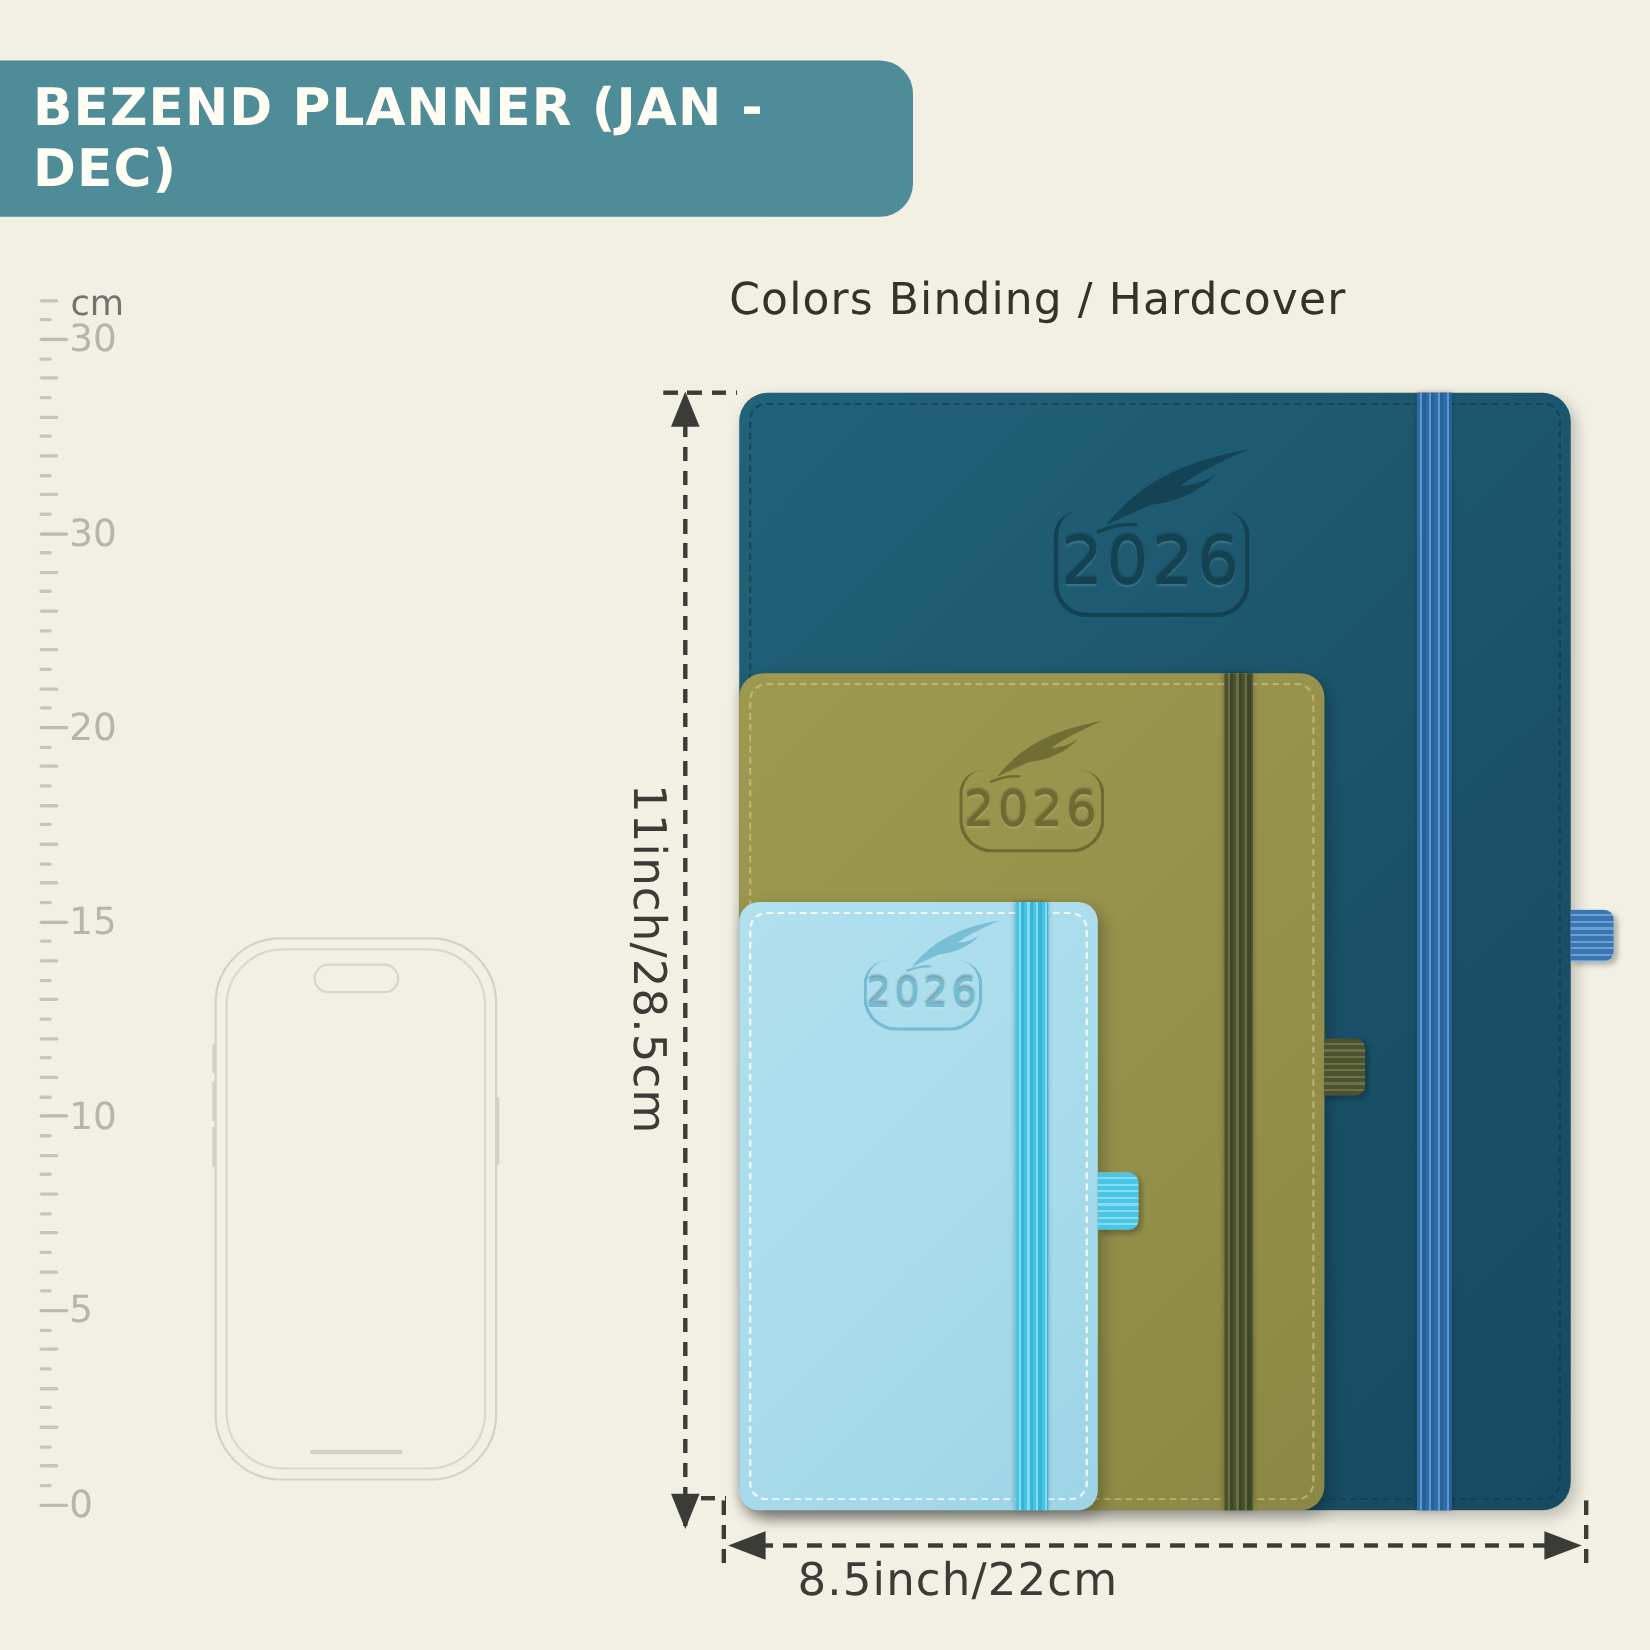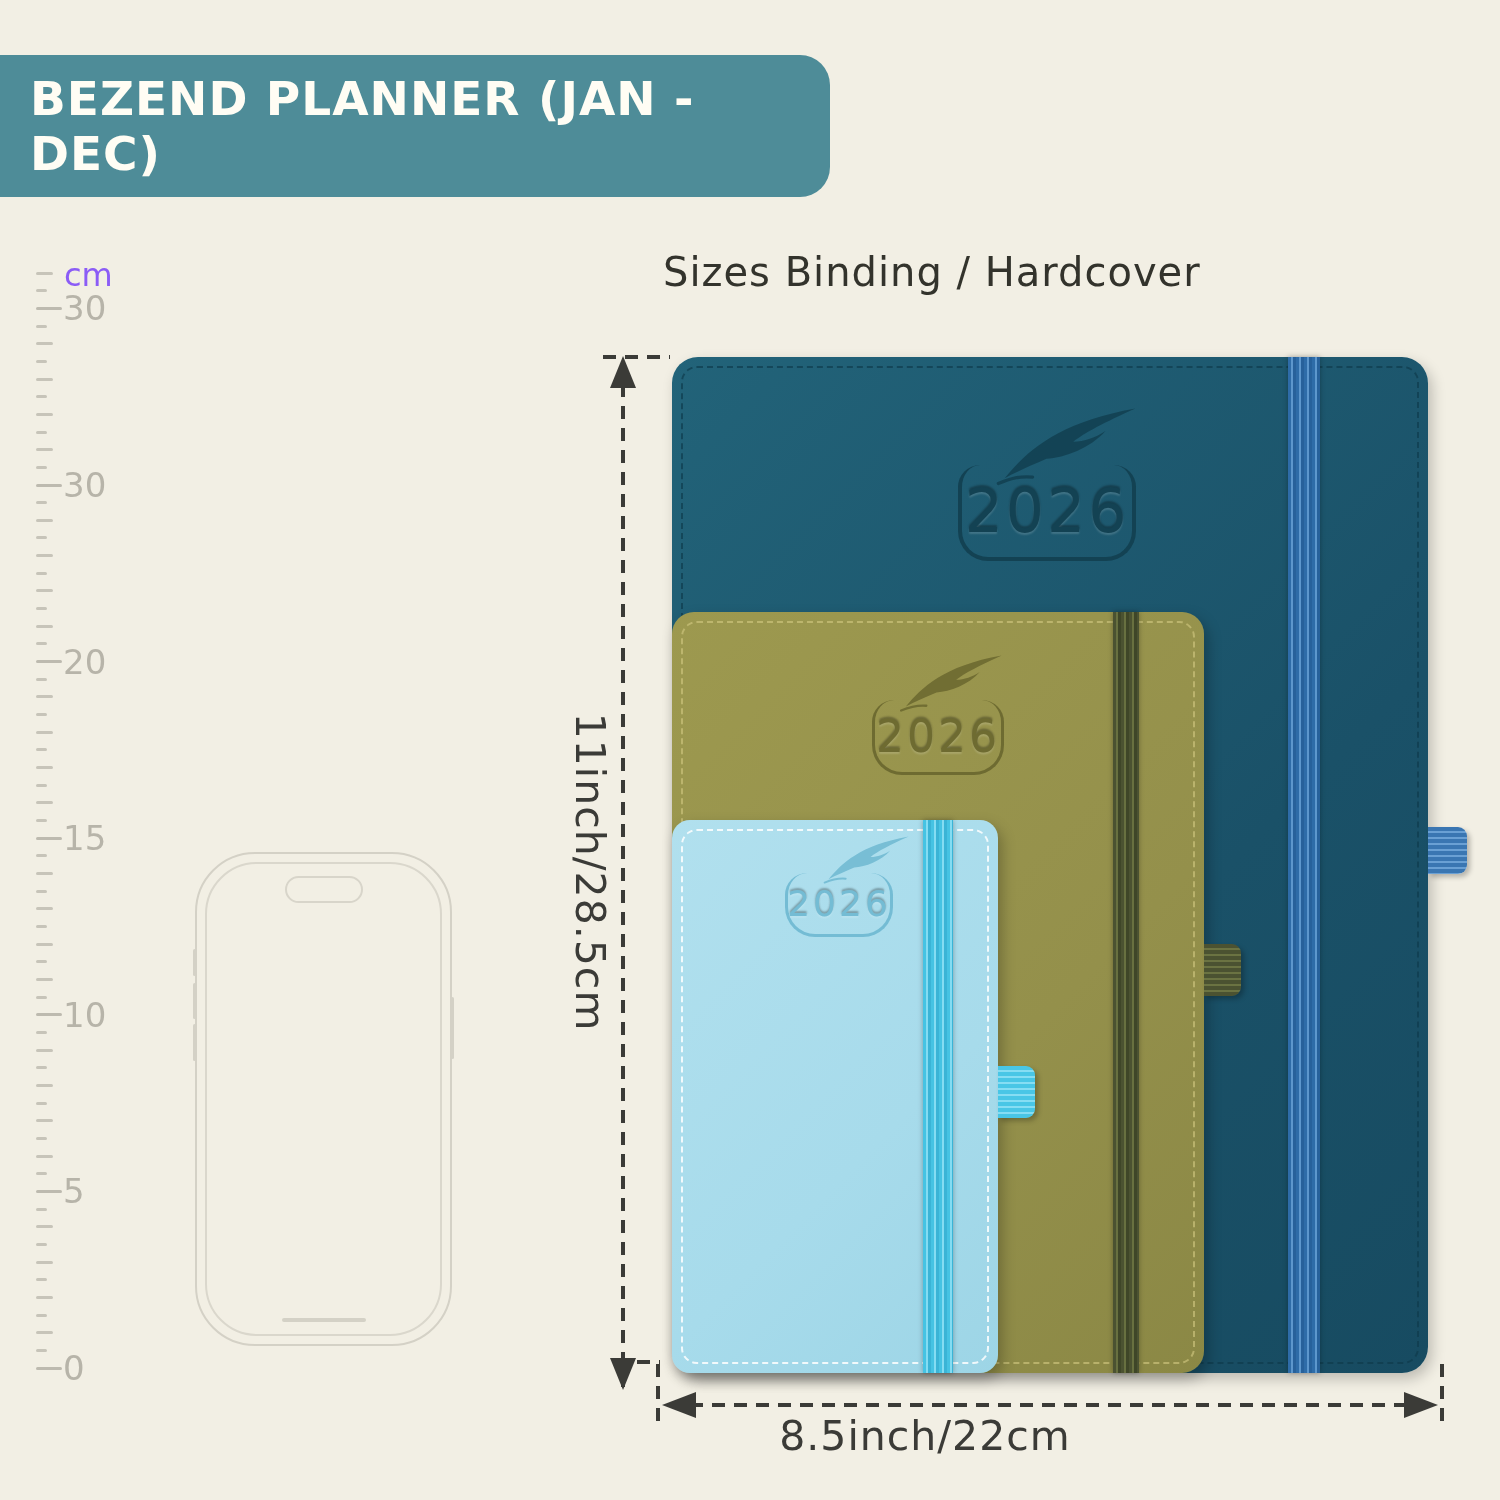--- a/index.html
+++ b/index.html
@@ -18,21 +18,21 @@
   
   .info{position:absolute;left:663px;top:244px;color:#33332c;}
   .info-line{font-size:40px;font-weight:500;letter-spacing:1px;line-height:56px;}
 
   
   #ruler{position:absolute;left:36px;top:248px;width:180px;height:1160px;}
   .tick{position:absolute;left:0;height:3px;width:11px;background:#c7c4b9;border-radius:2px;}
   .tick.t1{width:17px;}
   .tick.t5{width:26px;background:#bdbaaf;}
   .ruler-num{position:absolute;left:27px;font-size:34px;color:#b7b4a9;}
-  .ruler-unit{position:absolute;left:28px;top:8px;font-size:32px;color:#8b5cf6;text-align:center;}
+  .ruler-unit{position:absolute;left:28px;top:8px;font-size:32px;color:#737373;text-align:center;}
 
   
   .phone{position:absolute;left:195px;top:852px;width:257px;height:494px;
          border:2px solid #d4d1c6;border-radius:60px;box-sizing:border-box;}
   .phone-screen{position:absolute;left:8px;top:8px;right:8px;bottom:8px;
          border:2px solid #dad7cc;border-radius:52px;}
   .island{position:absolute;left:50%;top:22px;transform:translateX(-50%);
           width:78px;height:27px;border:2px solid #d8d5ca;border-radius:15px;box-sizing:border-box;}
   .phone-label{position:absolute;left:0;right:0;top:228px;text-align:center;
           font-size:32px;letter-spacing:2px;color:#c8c5ba;}
@@ -103,33 +103,33 @@
         border-bottom:32px solid #3b3b37;}
   .arr.down{border-left:13px solid transparent;border-right:13px solid transparent;
         border-top:32px solid #3b3b37;}
   .arr.left{border-top:13px solid transparent;border-bottom:13px solid transparent;
         border-right:34px solid #3b3b37;}
   .arr.right{border-top:13px solid transparent;border-bottom:13px solid transparent;
         border-left:34px solid #3b3b37;}
   .dim-label{position:absolute;color:#3b3b37;font-size:41px;letter-spacing:1px;}
   .dim-label.v{left:380px;top:848px;width:420px;text-align:center;
         transform:rotate(90deg);transform-origin:center;}
-  .dim-label.h{left:725px;top:1412px;width:400px;text-align:center;}
+  .dim-label.h{left:725px;top:1412px;width:400px;text-align:left;}
 </style>
 </head>
 <body>
 
 <div id="canvas">
 
   <div class="banner">
     <div class="banner-title">BEZEND PLANNER (JAN - DEC)</div>
   </div>
 
   <div class="info">
-    <div class="info-line">Sizes Binding / Hardcover</div>
+    <div class="info-line">Colors Binding / Hardcover</div>
   </div>
 
   <div id="ruler">
     <div class="ruler-unit">cm</div>
   <div class="tick t5" style="top: 1118.5px;"></div>
       <div class="tick" style="top: 1100.84px;"></div>
       <div class="tick t1" style="top: 1083.18px;"></div>
       <div class="tick" style="top: 1065.52px;"></div>
       <div class="tick t1" style="top: 1047.86px;"></div>
       <div class="tick" style="top: 1030.2px;"></div>

